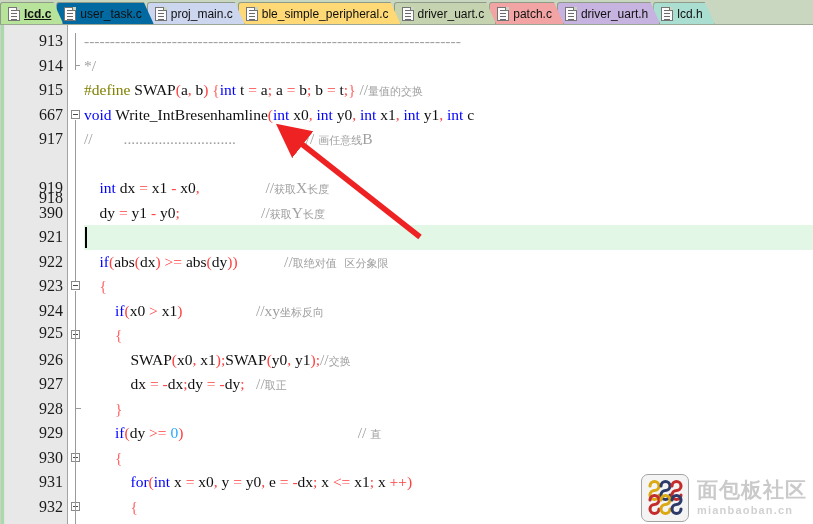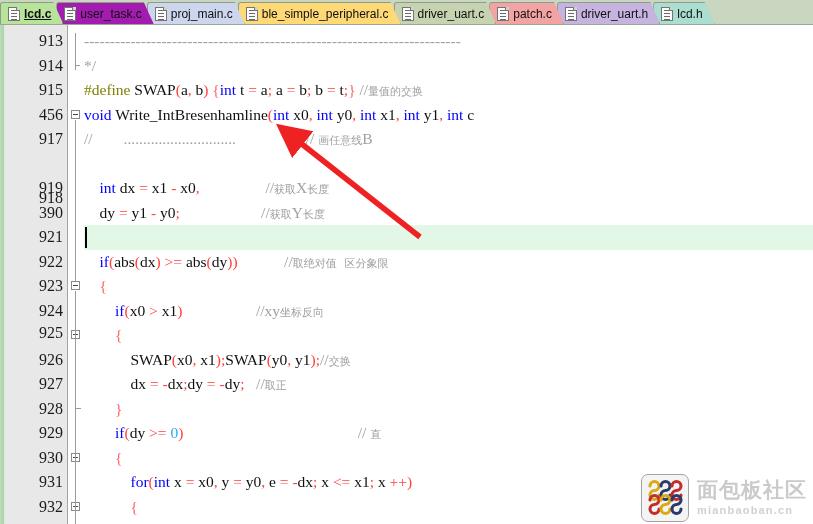--- a/index.html
+++ b/index.html
@@ -237,21 +237,21 @@
   .cjk { font-family: "DejaVu Sans", sans-serif; font-size: 11px; }
 </style>
 </head>
 <body>
 
 <div id="tabbar">
     <div class="tab active" style="background: rgb(183, 227, 154); z-index: 100;">
       <span class="file-icon"></span>
       <span class="tab-label">lcd.c</span>
     </div>
-    <div class="tab" style="background: #a21caf; z-index: 99;">
+    <div class="tab" style="background: #0369a1; z-index: 99;">
       <span class="file-icon"></span>
       <span class="tab-label">user_task.c</span>
     </div>
     <div class="tab" style="background: rgb(205, 214, 239); z-index: 98;">
       <span class="file-icon"></span>
       <span class="tab-label">proj_main.c</span>
     </div>
     <div class="tab" style="background: rgb(255, 217, 118); z-index: 97;">
       <span class="file-icon"></span>
       <span class="tab-label">ble_simple_peripheral.c</span>
@@ -273,21 +273,21 @@
       <span class="tab-label">lcd.h</span>
     </div>
   </div>
 
 <div id="editor">
   <div id="leftstripe"></div>
   <div id="gutter">
       <div class="lnum" style="top: 4px;">913</div>
       <div class="lnum" style="top: 28.5px;">914</div>
       <div class="lnum" style="top: 53px;">915</div>
-      <div class="lnum" style="top: 77.5px;">456</div>
+      <div class="lnum" style="top: 77.5px;">667</div>
       <div class="lnum" style="top: 102px; padding-left: 23px;">917</div>
       <div class="lnum" style="top: 126.5px; margin-top: 34px;">918</div>
       <div class="lnum" style="top: 151px;">919</div>
       <div class="lnum" style="top: 175.5px;">390</div>
       <div class="lnum" style="top: 200px;">921</div>
       <div class="lnum" style="top: 224.5px;">922</div>
       <div class="lnum" style="top: 249px;">923</div>
       <div class="lnum" style="top: 273.5px;">924</div>
       <div class="lnum" style="top: 296px;">925</div>
       <div class="lnum" style="top: 322.5px;">926</div>

